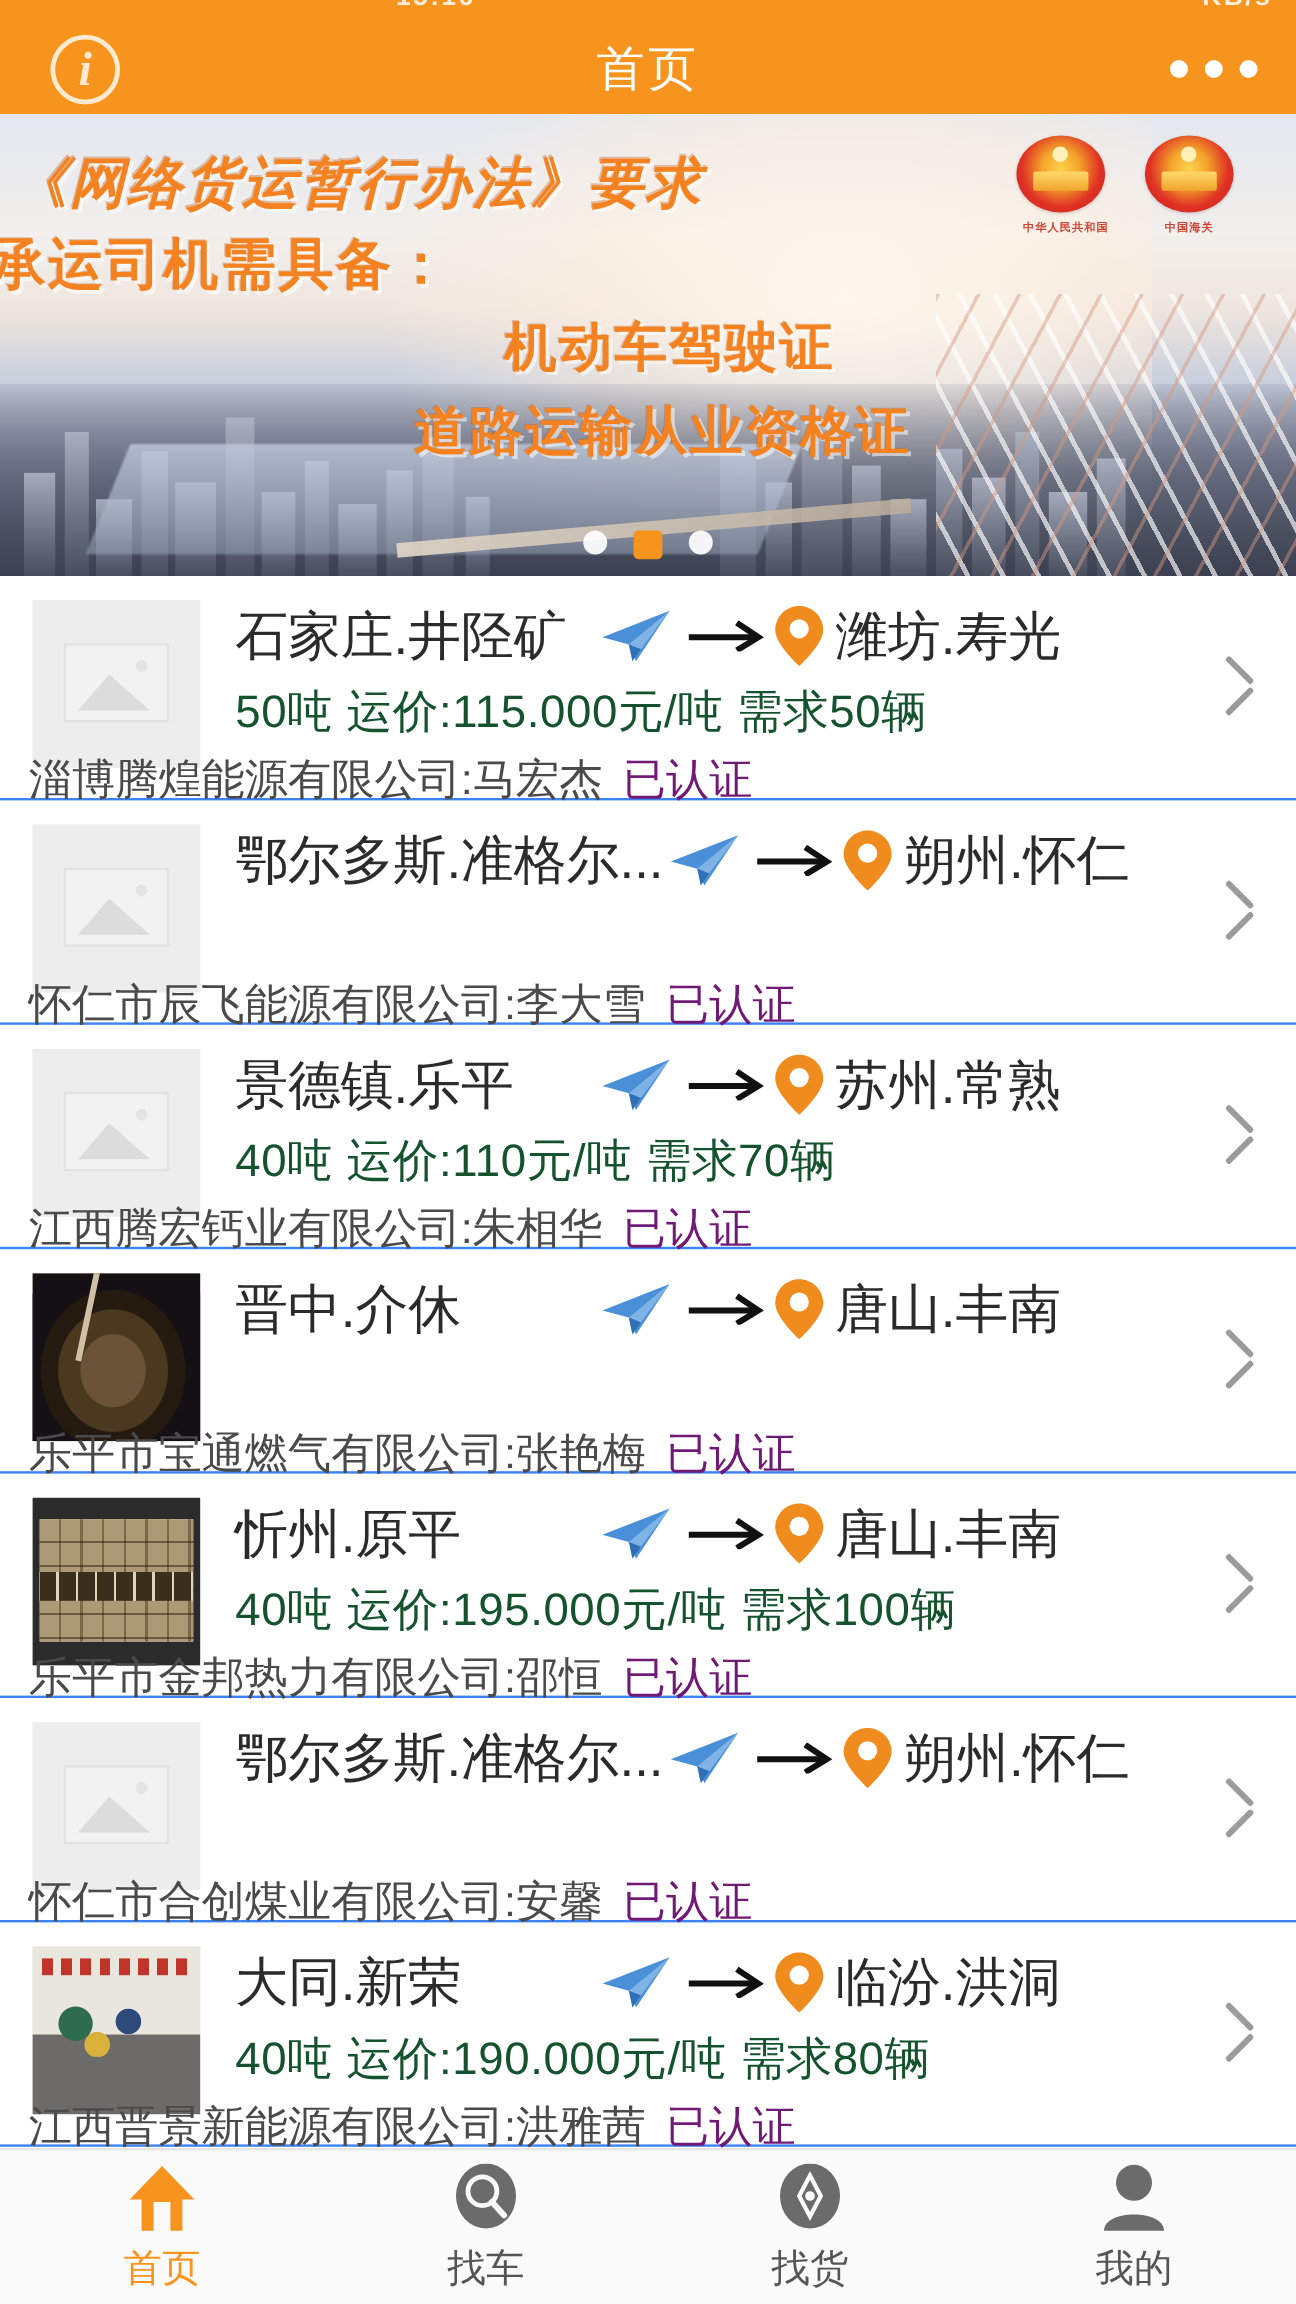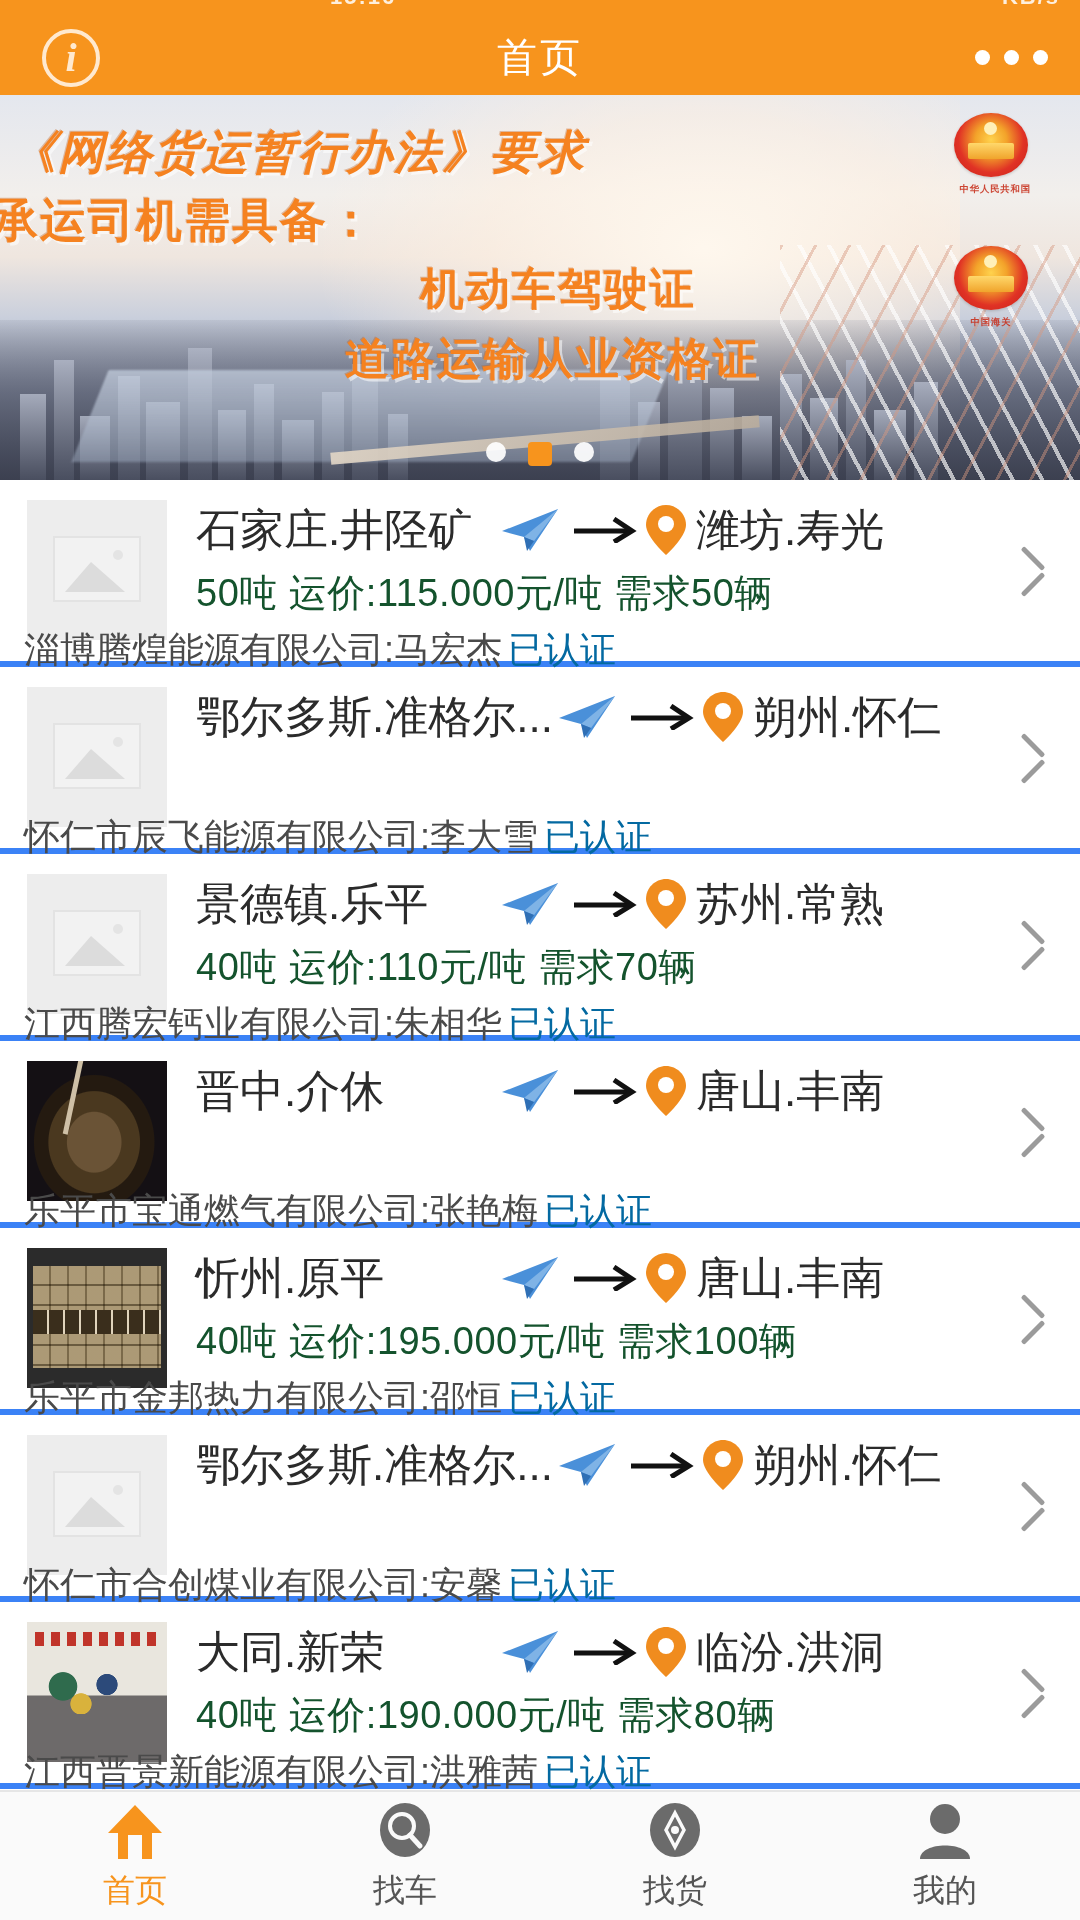--- a/index.html
+++ b/index.html
@@ -100,21 +100,21 @@
     position:absolute; color:#f58220; font-weight:bold;
     text-shadow:3px 3px 0 rgba(255,255,255,.55), -1px -1px 0 rgba(190,90,20,.35);
     white-space:nowrap; letter-spacing:2px;
   }
   .b1{ left:10px;  top:27px;  font-size:46px;font-style:italic; }
   .b2{ left:-8px;  top:95px;  font-size:46px; }
   .b3{ left:420px; top:165px; font-size:44px; }
   .b4{ left:345px; top:235px; font-size:44px; }
 
   
-  .emblems{ position:absolute; right:52px; top:18px; display:flex; gap:49px;flex-direction:column; }
+  .emblems{ position:absolute; right:52px; top:18px; display:flex; gap:33px; }
   .emblem{ width:74px; text-align:center; }
   .emblem .seal{
     width:74px; height:64px; border-radius:50%;
     background:radial-gradient(circle at 50% 42%, #ffd24d 0%, #f3a32a 30%, #e03225 62%, #c41f16 100%);
     position:relative; box-shadow:0 1px 3px rgba(0,0,0,.18);
   }
   .emblem .seal:before{
     content:""; position:absolute; left:14px; top:30px; width:46px; height:16px;
     background:linear-gradient(180deg,#ffd86b,#f0a42c); border-radius:2px;
   }
@@ -135,21 +135,21 @@
   .dots i{ width:20px; height:20px; border-radius:50%; background:rgba(255,255,255,.92); display:block; }
   .dots i.on{ background:#f7941d; border-radius:4px; width:24px; height:24px; }
 
   
   .list{
     position:absolute; left:0; top:480px; width:1080px; height:1310px;
     background:#ffffff; overflow:hidden;
   }
   .row{
     position:relative; height:187px; padding:14px 0 0 0;
-    border-bottom:6px solid #3b82f6;
+    border-bottom:2px solid #3b82f6;
   }
   .thumb{
     position:absolute; left:27px; top:20px; width:140px; height:140px;
     background:#ededed; overflow:hidden;
   }
   .ph-icon{
     position:absolute; left:26px; top:36px; width:88px; height:66px;
     border:2px solid #e3e3e3; background:#f2f2f2;
   }
   .ph-icon:before{
@@ -215,21 +215,21 @@
   .pin{ margin:0 8px 0 2px; display:flex; align-items:center; }
 
   .r-line2{
     position:absolute; left:196px; top:88px; font-size:38px; color:#14532d;
     white-space:nowrap; letter-spacing:.5px;
   }
   .r-line3{
     position:absolute; left:24px; top:146px; font-size:36px; color:#4a4a4a;
     white-space:nowrap;
   }
-  .r-line3 .verify{ color:#0369a1; margin-left:6px; }
+  .r-line3 .verify{ color:#701a75; margin-left:17px; }
   .chev{
     position:absolute; right:36px; top:62px; width:30px; height:56px;
   }
   .chev:before,.chev:after{
     content:""; position:absolute; left:4px; width:30px; height:5px; background:#9b9b9b; border-radius:2px;
   }
   .chev:before{ top:14px; transform:rotate(45deg); }
   .chev:after{ top:40px; transform:rotate(-45deg); }
 
   

